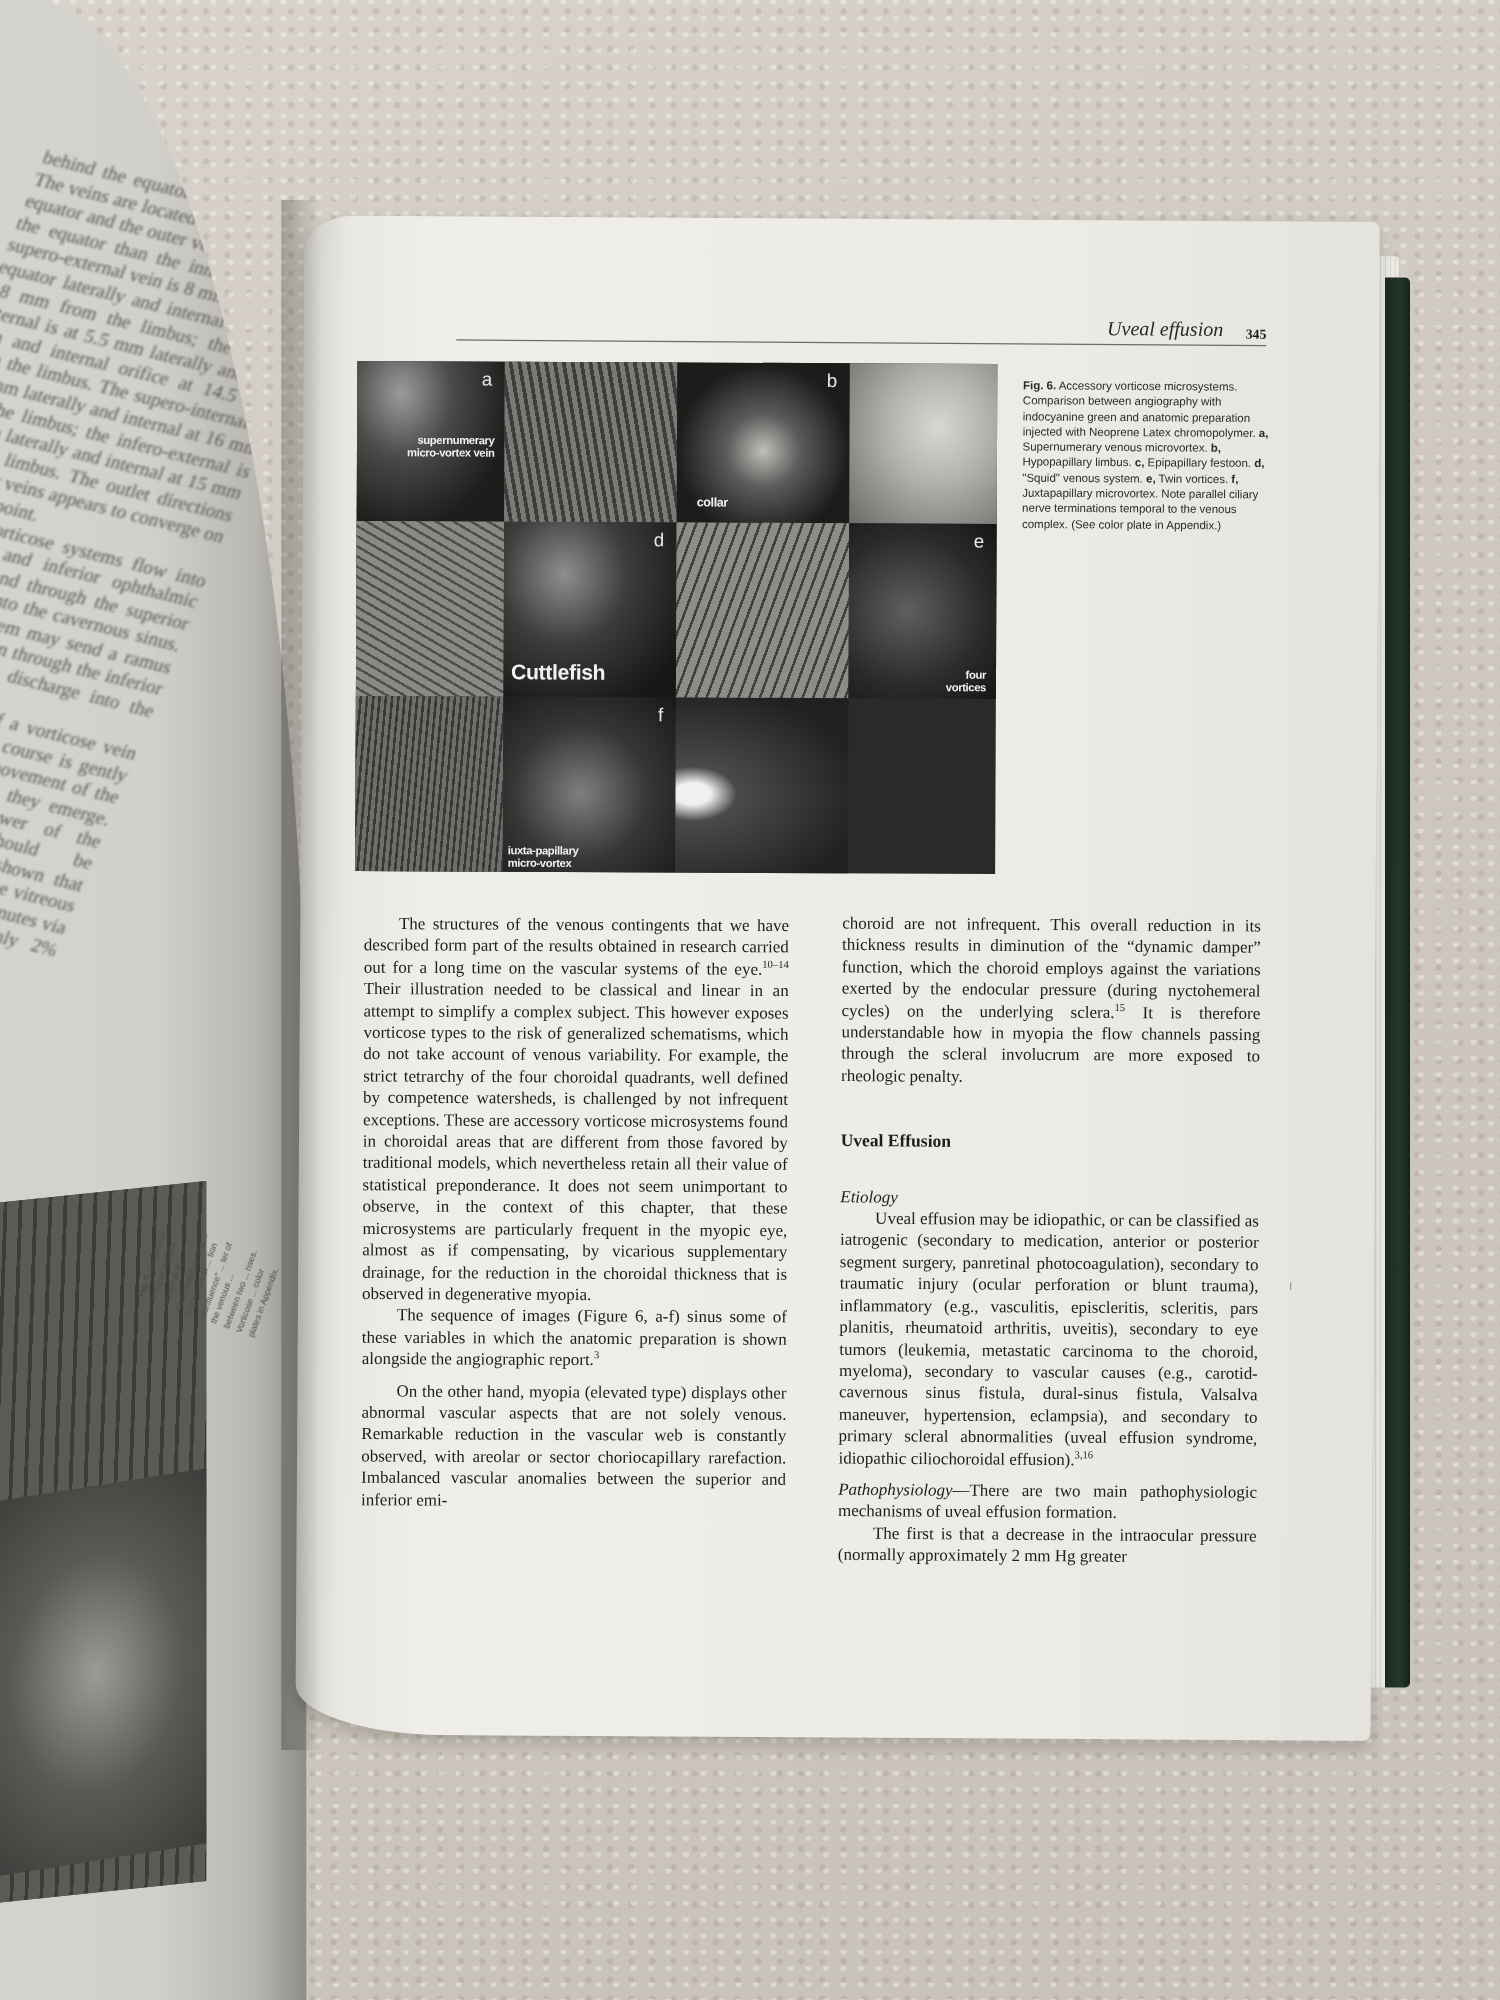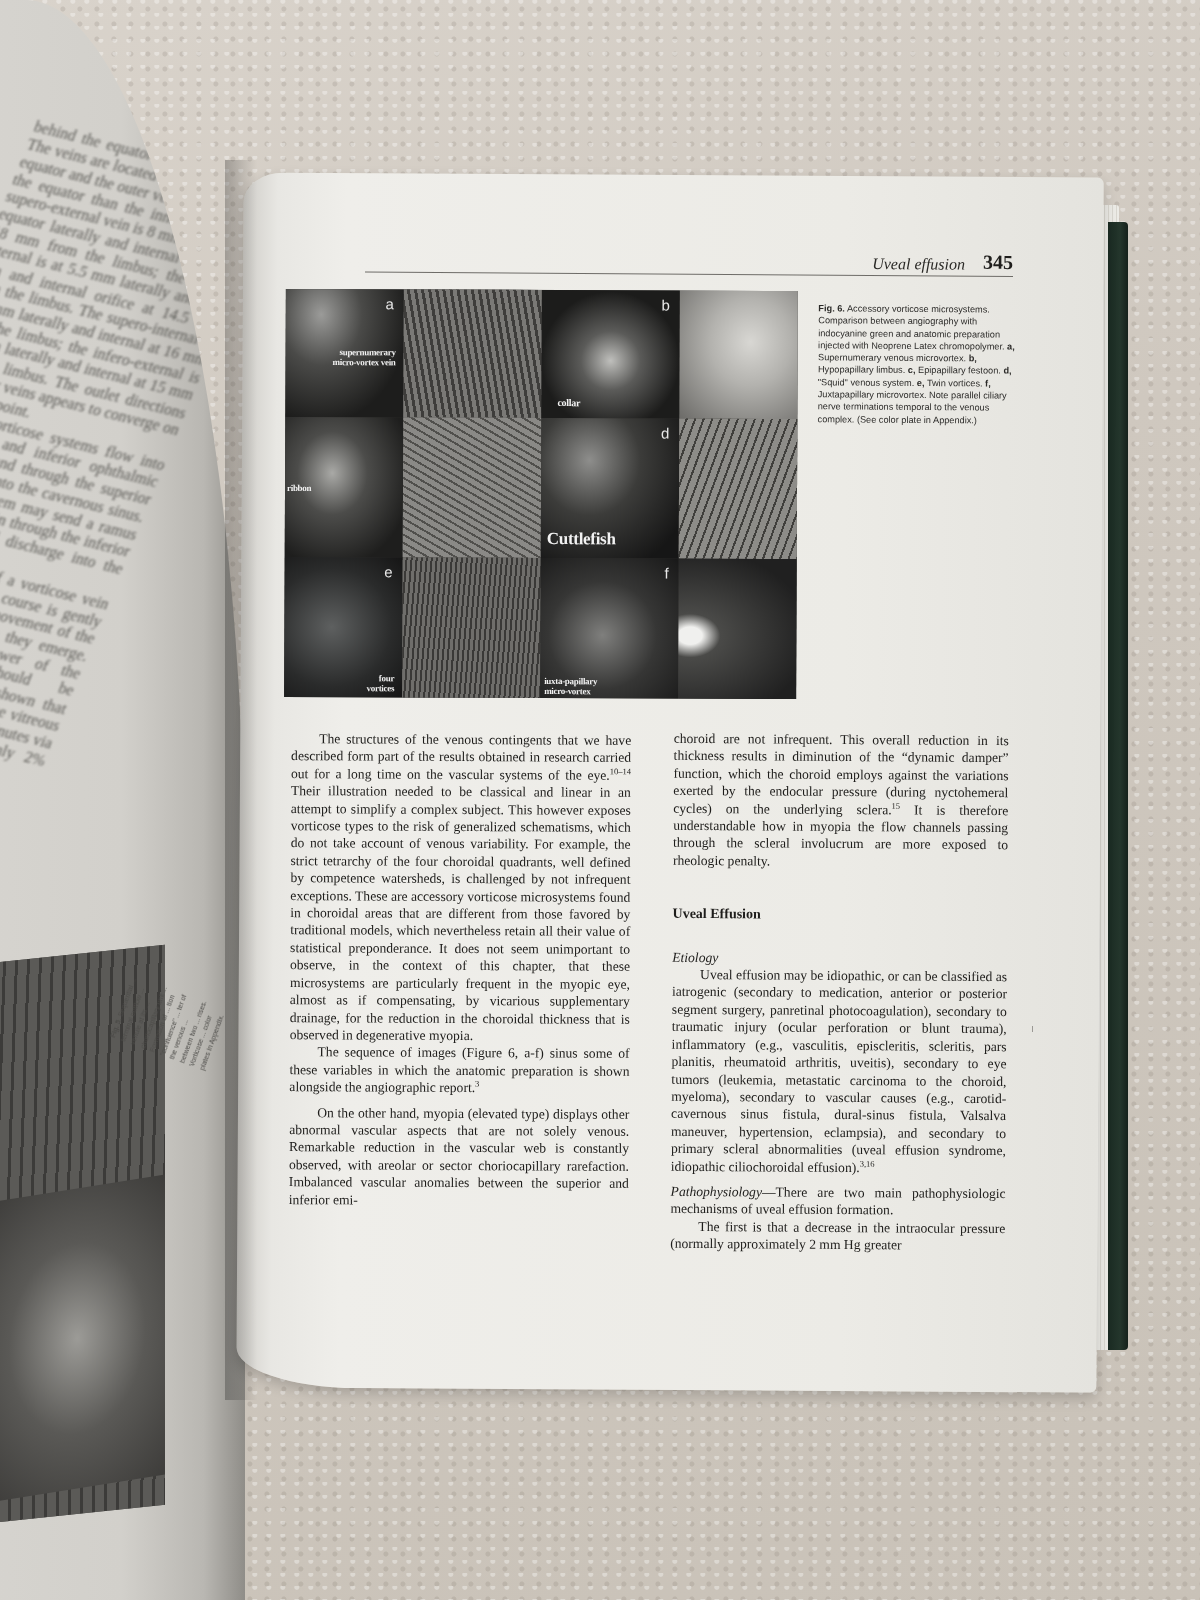--- a/index.html
+++ b/index.html
@@ -30,35 +30,35 @@
     box-shadow: 0 6px 14px rgba(0,0,0,0.18);
     transform: rotate(0.35deg);
   }
   .running-head {
     position:absolute; left:365px; top:248px; width:648px; height:28px;
     border-bottom:1px solid #6e6c68;
     display:flex; justify-content:flex-end; align-items:flex-end; gap:18px;
     transform: rotate(0.4deg); transform-origin:right bottom;
   }
   .running-head .title { font-style:italic; font-size:16px; color:#2a2926; padding-bottom:2px; }
-  .running-head .folio { font-weight:bold; font-size:20px; color:#1f1e1c; padding-bottom:2px; position:relative; left:0; }
+  .running-head .folio { font-weight:bold; font-size:11px; color:#1f1e1c; padding-bottom:2px; position:relative; left:0; }
   
   .figure {
     position:absolute; left:285px; top:290px; width:512px; height:408px;
     display:grid; grid-template-columns: 118px 138px 138px 118px; grid-template-rows: 128px 140px 140px;
     background:#2b2a28;
     transform: rotate(0.25deg);
   }
   .panel { position:relative; overflow:hidden; }
   .panel .letter {
     position:absolute; top:6px; right:10px; color:#e8e8e8;
     font-family:"Liberation Sans", sans-serif; font-size:15px;
   }
   .panel .tag {
-    position:absolute; color:#f2f2f2; font-family:Liberation Serif, serif;
+    position:absolute; color:#f2f2f2; font-family:Liberation Sans, sans-serif;
     font-weight:bold; font-size:9px; line-height:10px; letter-spacing:-0.3px;
   }
   .angio-a { background: radial-gradient(ellipse at 30% 20%, #9b9b99 0%, #4a4a48 35%, #1d1d1c 75%); }
   .prep-a  { background: repeating-linear-gradient(80deg,#7a7976 0 4px,#3e3d3b 4px 7px), #5a5957; }
   .angio-b { background: radial-gradient(circle at 50% 55%, #bfbfbc 0%, #5b5b59 30%, #1c1c1b 70%); }
   .prep-b  { background: radial-gradient(ellipse at 60% 40%, #d8d7d3 0%, #b3b2ae 40%, #6b6a67 100%); }
   .angio-c { background: radial-gradient(ellipse at 40% 40%, #a9a9a6 0%, #4c4c4a 35%, #1e1e1d 80%); }
   .prep-c  { background: repeating-linear-gradient(30deg,#8a8986 0 5px,#504f4c 5px 7px), #6c6b68; }
   .angio-d { background: radial-gradient(ellipse at 35% 30%, #8e8e8c 0%, #3c3c3a 40%, #161616 85%); }
   .prep-d  { background: repeating-linear-gradient(110deg,#8d8c88 0 6px,#403f3c 6px 8px), #6e6d69; }
@@ -159,23 +159,20 @@
       <span>micro-vortex vein</span>
     </span>
   </div>
   <div class="panel prep-a"></div>
   <div class="panel angio-b">
     <span class="letter">b</span>
     <span class="tag" style="left:16px;bottom:10px;font-size:10px">collar</span>
   </div>
   <div class="panel prep-b"></div>
 
-  <div class="panel angio-c">
-    <span class="tag" style="left:2px;top:66px">ribbon</span>
-  </div>
   <div class="panel prep-c"></div>
   <div class="panel angio-d">
     <span class="letter">d</span>
     <span class="tag" style="left:6px;bottom:14px;font-size:17px">Cuttlefish</span>
   </div>
   <div class="panel prep-d"></div>
 
   <div class="panel angio-e">
     <span class="letter">e</span>
     <span class="tag" style="right:8px;bottom:4px;text-align:right">

